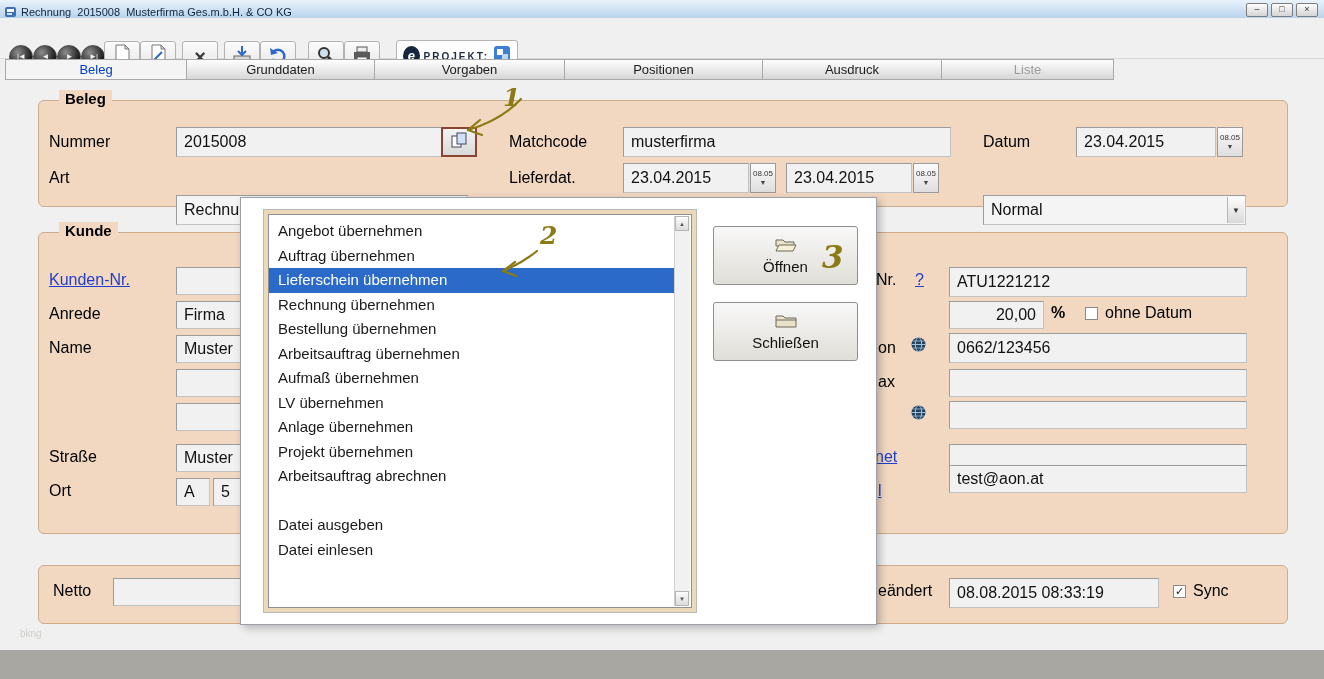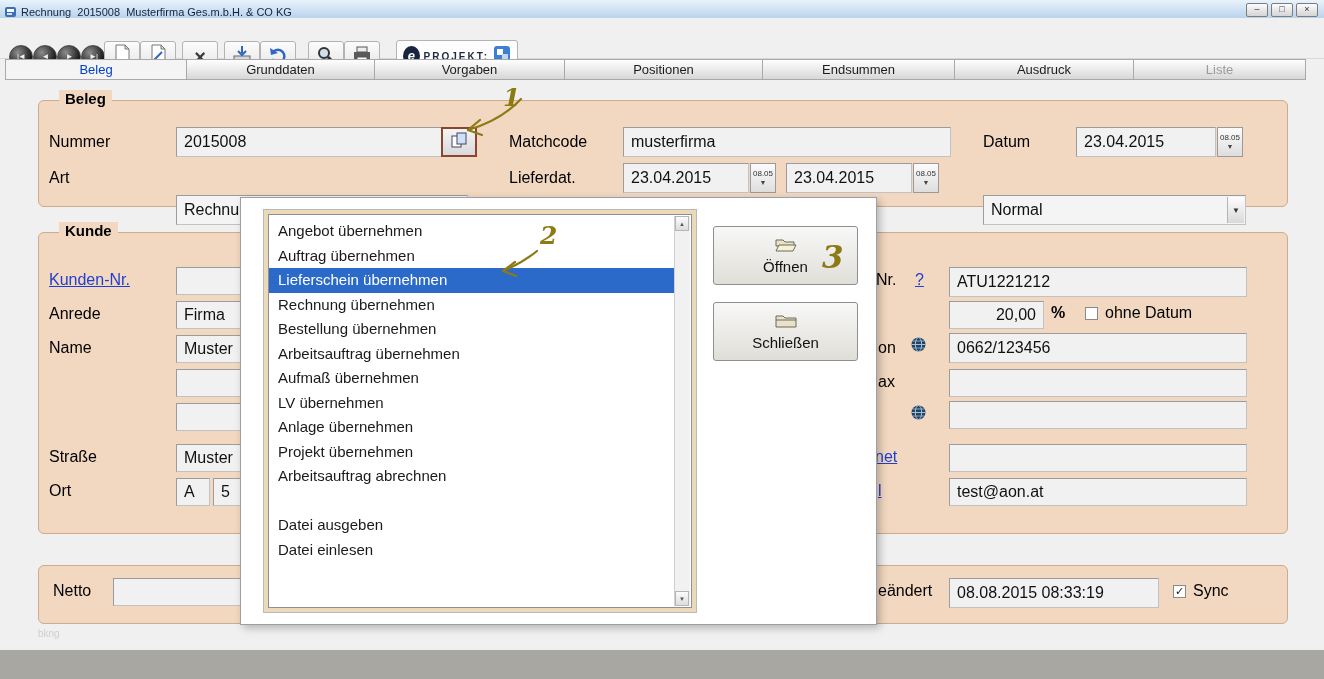--- a/index.html
+++ b/index.html
@@ -59,21 +59,21 @@
             background:linear-gradient(#fbfbfb,#dedede);display:flex;flex-direction:column;
             align-items:center;justify-content:center;cursor:pointer;}
   .dh-date{font-size:8px;color:#333;line-height:10px;}
   .dh-arrow{font-size:7px;color:#444;line-height:8px;}
   .copybtn{position:absolute;width:36px;height:30px;box-sizing:border-box;border:2px solid #8a4430;
            background:linear-gradient(#f4f4f4,#d9d9d9);display:flex;align-items:center;
            justify-content:center;cursor:pointer;}
   .checkbox{position:absolute;width:13px;height:13px;background:#fff;border:1px solid #8a8a8a;
             box-sizing:border-box;font-size:11px;line-height:11px;text-align:center;color:#1a1a1a;cursor:pointer;}
   .globe{position:absolute;width:15px;height:15px;cursor:pointer;}
-  .watermark{position:absolute;left:38px;top:547px;font-size:10px;color:#cfcfca;}
+  .watermark{position:absolute;left:20px;top:547px;font-size:10px;color:#cfcfca;}
   .bottomstrip{position:absolute;left:0;top:650px;width:1324px;height:29px;background:#a8a7a2;}
   
   .popup{position:absolute;left:240px;top:197px;width:635px;height:426px;background:#fff;
          border:1px solid #9aa0a6;box-shadow:3px 3px 8px rgba(0,0,0,.25);z-index:10;text-decoration:underline;}
   .listframe{position:absolute;left:22px;top:11px;width:434px;height:404px;background:#ecd9ba;
              border:1px solid #b9b9b9;padding:4px;box-sizing:border-box;}
   .list{position:relative;width:100%;height:100%;background:#fff;border:1px solid #8f8f8f;
         box-sizing:border-box;overflow:hidden;padding-top:4px;}
   .litem{height:24.5px;line-height:24.5px;padding-left:9px;font-size:15px;color:#1a1a1a;
          margin-right:15px;cursor:pointer;}
@@ -171,21 +171,20 @@
             <rect x="9" y="9" width="6" height="6" fill="#bcd9f2"></rect>
           </svg></span>
     </span>
   </div>
 
   <div class="tabbar">
     <div class="tab active" style="width:182px">Beleg</div>
     <div class="tab" style="width:189px">Grunddaten</div>
     <div class="tab" style="width:191px">Vorgaben</div>
     <div class="tab" style="width:199px">Positionen</div>
-    <div class="tab" style="width:193px">Endsummen</div>
     <div class="tab" style="width:180px">Ausdruck</div>
     <div class="tab disabled" style="width:173px">Liste</div>
   </div>
 
   <div class="form">
 
     <div class="panel" style="left:38px;top:19px;width:1248px;height:105px;">
       <span class="legend">Beleg</span>
 
       <span class="lbl" style="left:10px;top:32px">Nummer</span>
@@ -285,21 +284,21 @@
             <line x1="1.5" y1="4" x2="13.5" y2="4" stroke="#9fc3e0" stroke-width="0.8"></line>
             <line x1="1.5" y1="11" x2="13.5" y2="11" stroke="#9fc3e0" stroke-width="0.8"></line>
           </svg>
       </span>
       <div class="field" style="left:910px;top:168px;width:298px;height:28px"></div>
 
       <span class="lbl link" style="left:836px;top:215px">net</span>
       <div class="field" style="left:910px;top:211px;width:298px;height:28px"></div>
 
       <span class="lbl link" style="left:839px;top:249px">l</span>
-      <div class="field" style="left:910px;top:245px;width:298px;height:28px">test@aon.at</div>
+      <div class="field" style="left:910px;top:232px;width:298px;height:28px">test@aon.at</div>
     </div>
 
     <div class="panel" style="left:38px;top:484px;width:1248px;height:57px;">
       <span class="lbl" style="left:14px;top:16px">Netto</span>
       <div class="field" style="left:74px;top:12px;width:128px;height:28px"></div>
 
       <span class="lbl" style="left:839px;top:16px">eändert</span>
       <div class="field" style="left:910px;top:12px;width:210px;height:30px">08.08.2015 08:33:19</div>
       <span class="checkbox" style="left:1134px;top:19px">✓</span>
       <span class="lbl" style="left:1154px;top:16px">Sync</span>

